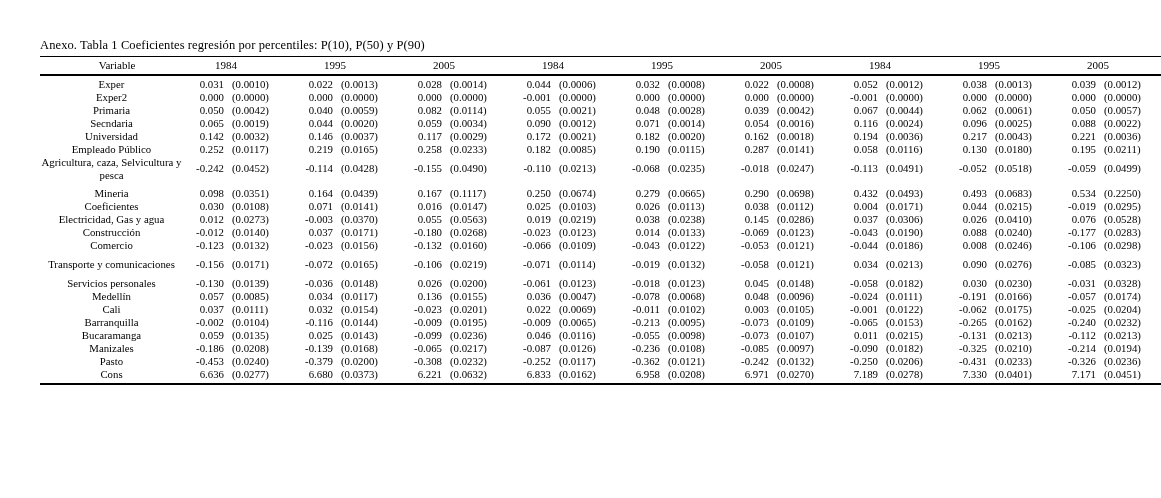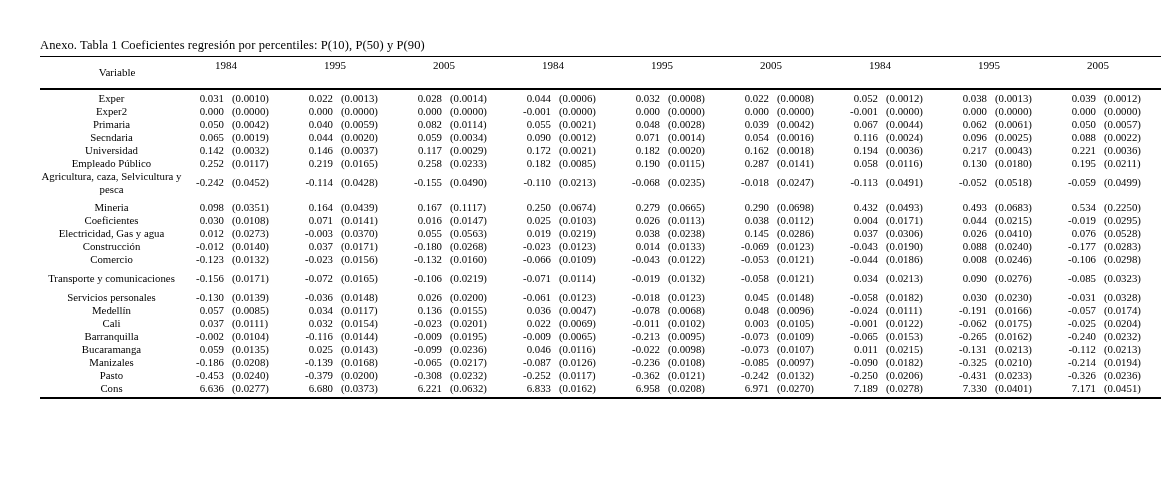--- a/index.html
+++ b/index.html
@@ -14,21 +14,21 @@
           border-top:1px solid #000; border-bottom:2.5px solid #000; }
   col.varcol { width:142px; }
   col.datacol { width:109px; }
   tr.beta-row th {
     font-weight:normal; font-style:italic; font-size:13.5px;
     border-bottom:1px solid #000; padding:5px 20px 5px 0;
     text-align:center; letter-spacing:1px;
   }
   tr.year-row th {
     font-weight:normal; font-size:11px;
-    border-bottom:2.5px solid #000; padding:2px 21px 17px 0; text-align:center;
+    border-bottom:2.5px solid #000; padding:2px 21px 3px 0; text-align:center;
   }
   tr.year-row th.var-h { padding:2px 0 3px 12px; }
   tbody td { font-size:10.8px; line-height:13px; vertical-align:middle; }
   td.var { text-align:center; padding-left:1px; white-space:normal; line-height:12.5px; }
   td.pair { white-space:nowrap; }
   .pairwrap { display:flex; align-items:baseline; }
   .coef { flex:0 0 42px; text-align:right; }
   .se   { flex:0 0 62px; text-align:left; padding-left:8px; }
   tr.first-body td { padding-top:2px; }
   tr.spacer td { height:6px; line-height:6px; font-size:1px; }
@@ -1067,21 +1067,21 @@
             </span>
           </td>
           <td class="pair">
             <span class="pairwrap">
               <span class="coef">0.046</span>
               <span class="se">(0.0116)</span>
             </span>
           </td>
           <td class="pair">
             <span class="pairwrap">
-              <span class="coef">-0.022</span>
+              <span class="coef">-0.055</span>
               <span class="se">(0.0098)</span>
             </span>
           </td>
           <td class="pair">
             <span class="pairwrap">
               <span class="coef">-0.073</span>
               <span class="se">(0.0107)</span>
             </span>
           </td>
           <td class="pair">

